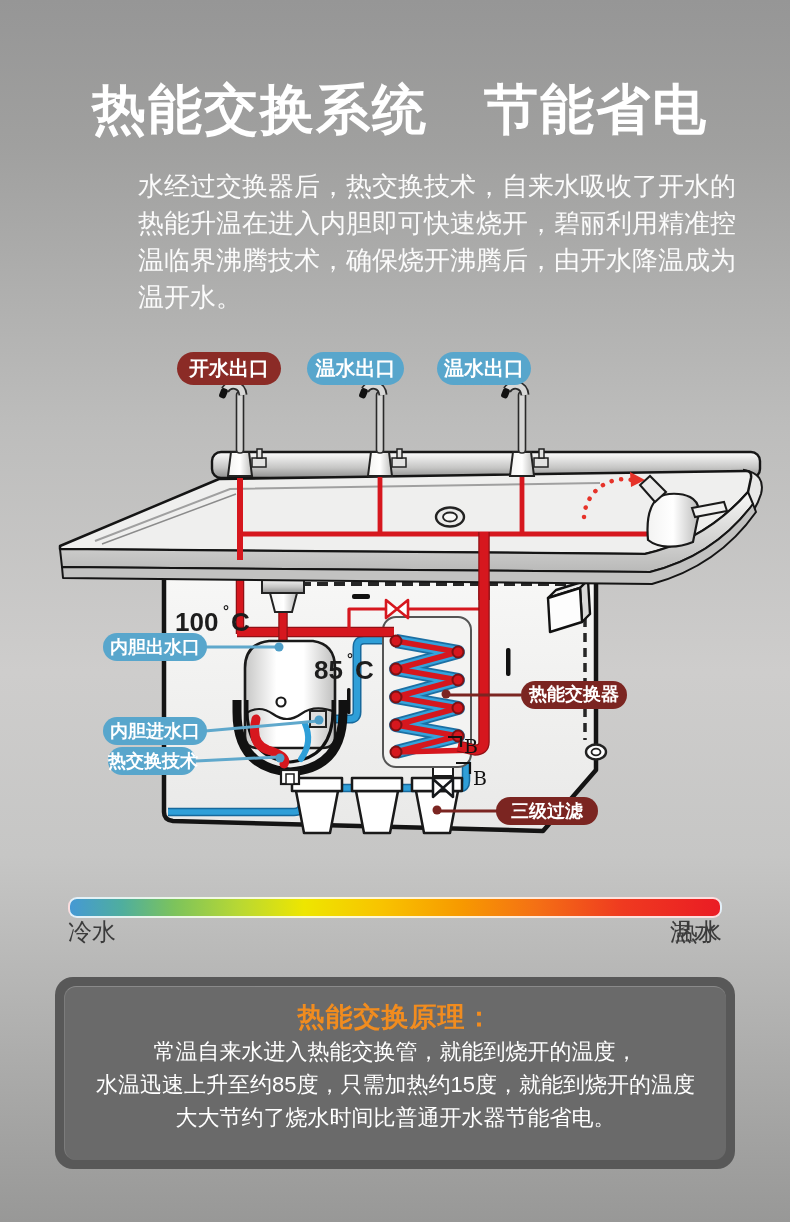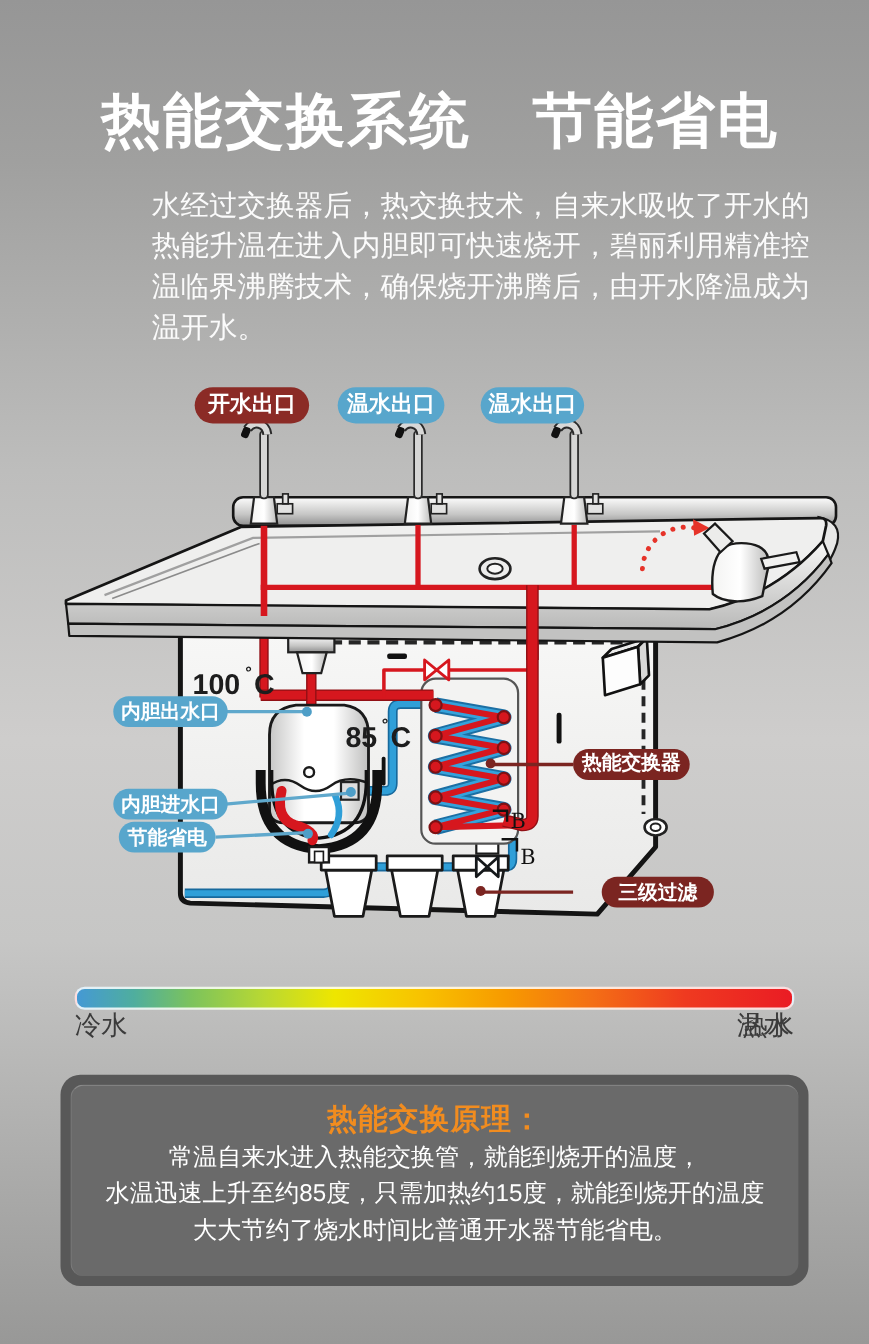--- a/index.html
+++ b/index.html
@@ -256,24 +256,24 @@
         <circle cx="437" cy="810" r="4.5" fill="#7b2521"></circle>
     </g>
   </svg>
 
   <div class="abs pill top hotbg" style="left:177px;top:352px;width:104px;">开水出口</div>
   <div class="abs pill top coldbg" style="left:307px;top:352px;width:97px;">温水出口</div>
   <div class="abs pill top coldbg" style="left:437px;top:352px;width:94px;">温水出口</div>
 
   <div class="abs pill side coldbg" style="left:103px;top:633px;width:104px;">内胆出水口</div>
   <div class="abs pill side coldbg" style="left:103px;top:717px;width:104px;">内胆进水口</div>
-  <div class="abs pill side coldbg" style="left:108px;top:747px;width:88px;">节能省电</div>
+  <div class="abs pill side coldbg" style="left:108px;top:747px;width:88px;">热交换技术</div>
 
   <div class="abs pill side darkred" style="left:521px;top:681px;width:106px;font-family:Liberation Mono, monospace;">热能交换器</div>
-  <div class="abs pill side darkred" style="left:547px;top:797px;width:102px;">三级过滤</div>
+  <div class="abs pill side darkred" style="left:496px;top:797px;width:102px;">三级过滤</div>
 
   <div class="abs scalebar"></div>
   <div class="abs scale-label" style="left:68px;">冷水</div>
   <div class="abs scale-label" style="left:68px;width:650px;text-align:right;">温水</div>
   <div class="abs scale-label" style="left:68px;width:654px;text-align:right;">热水</div>
 
   <div class="abs panel">
     <div class="panel-inner">
       <div class="panel-title">热能交换原理：</div>
       <div class="panel-line">常温自来水进入热能交换管，就能到烧开的温度，</div>

